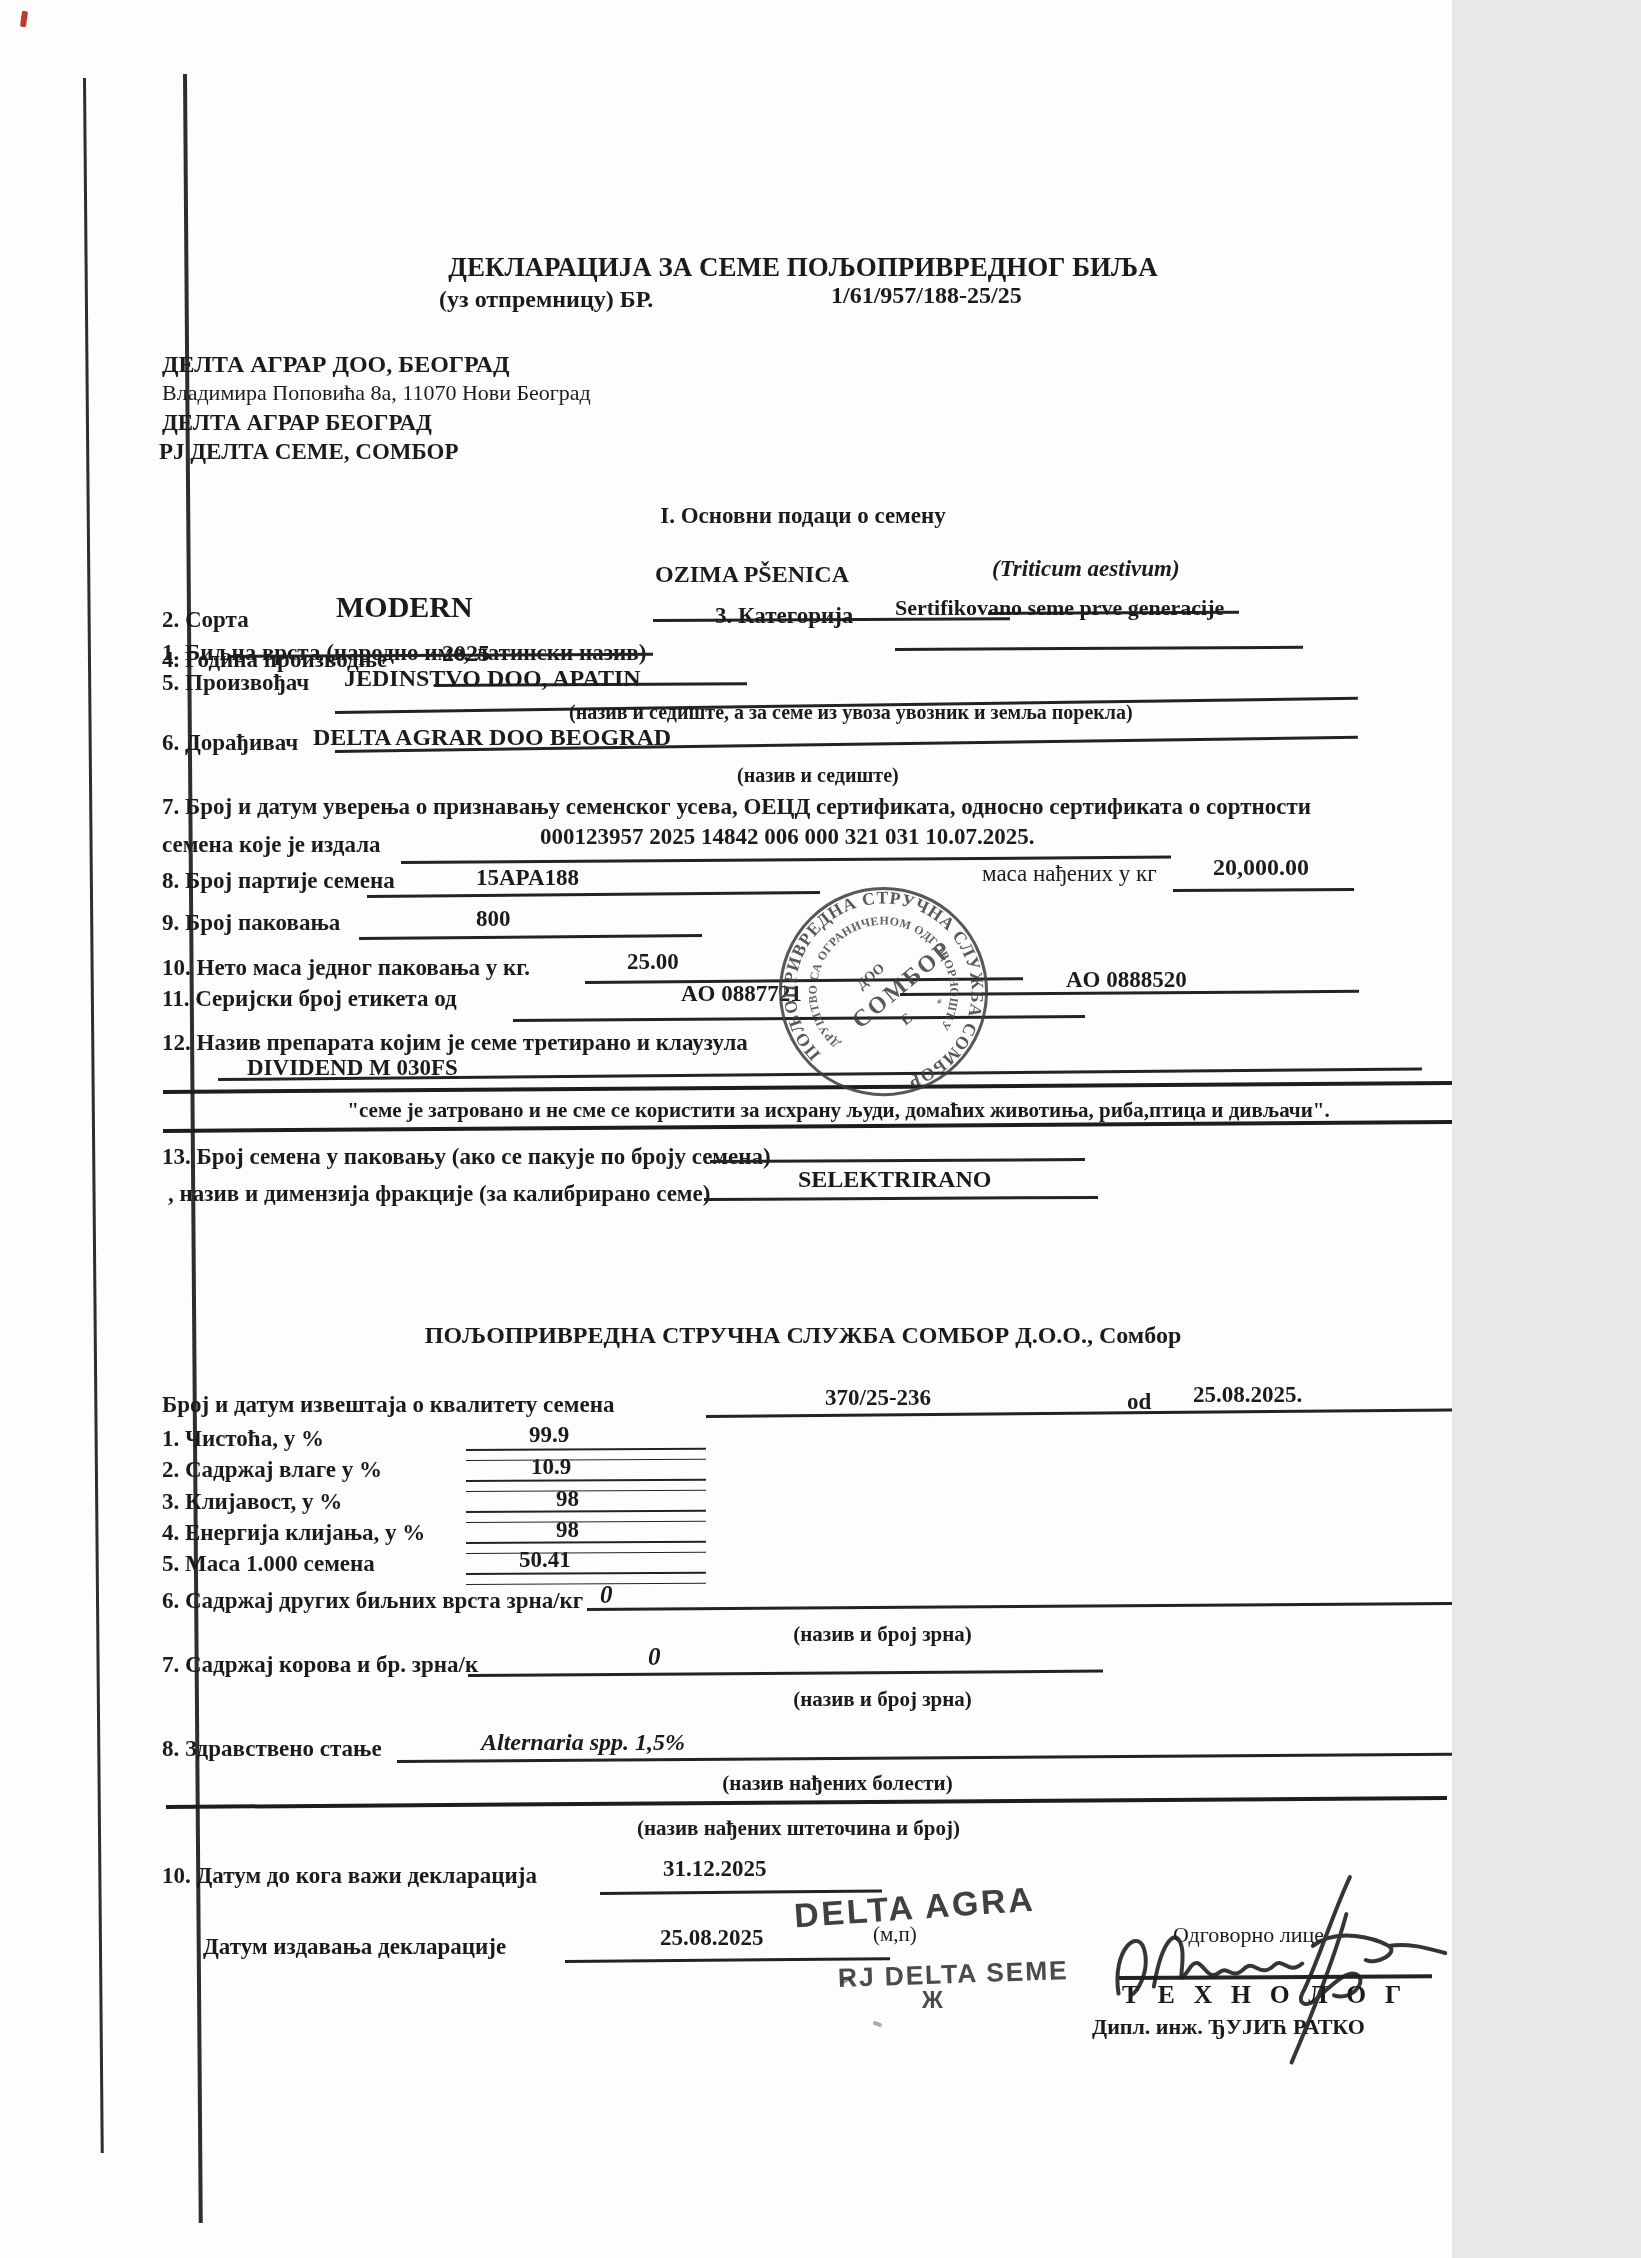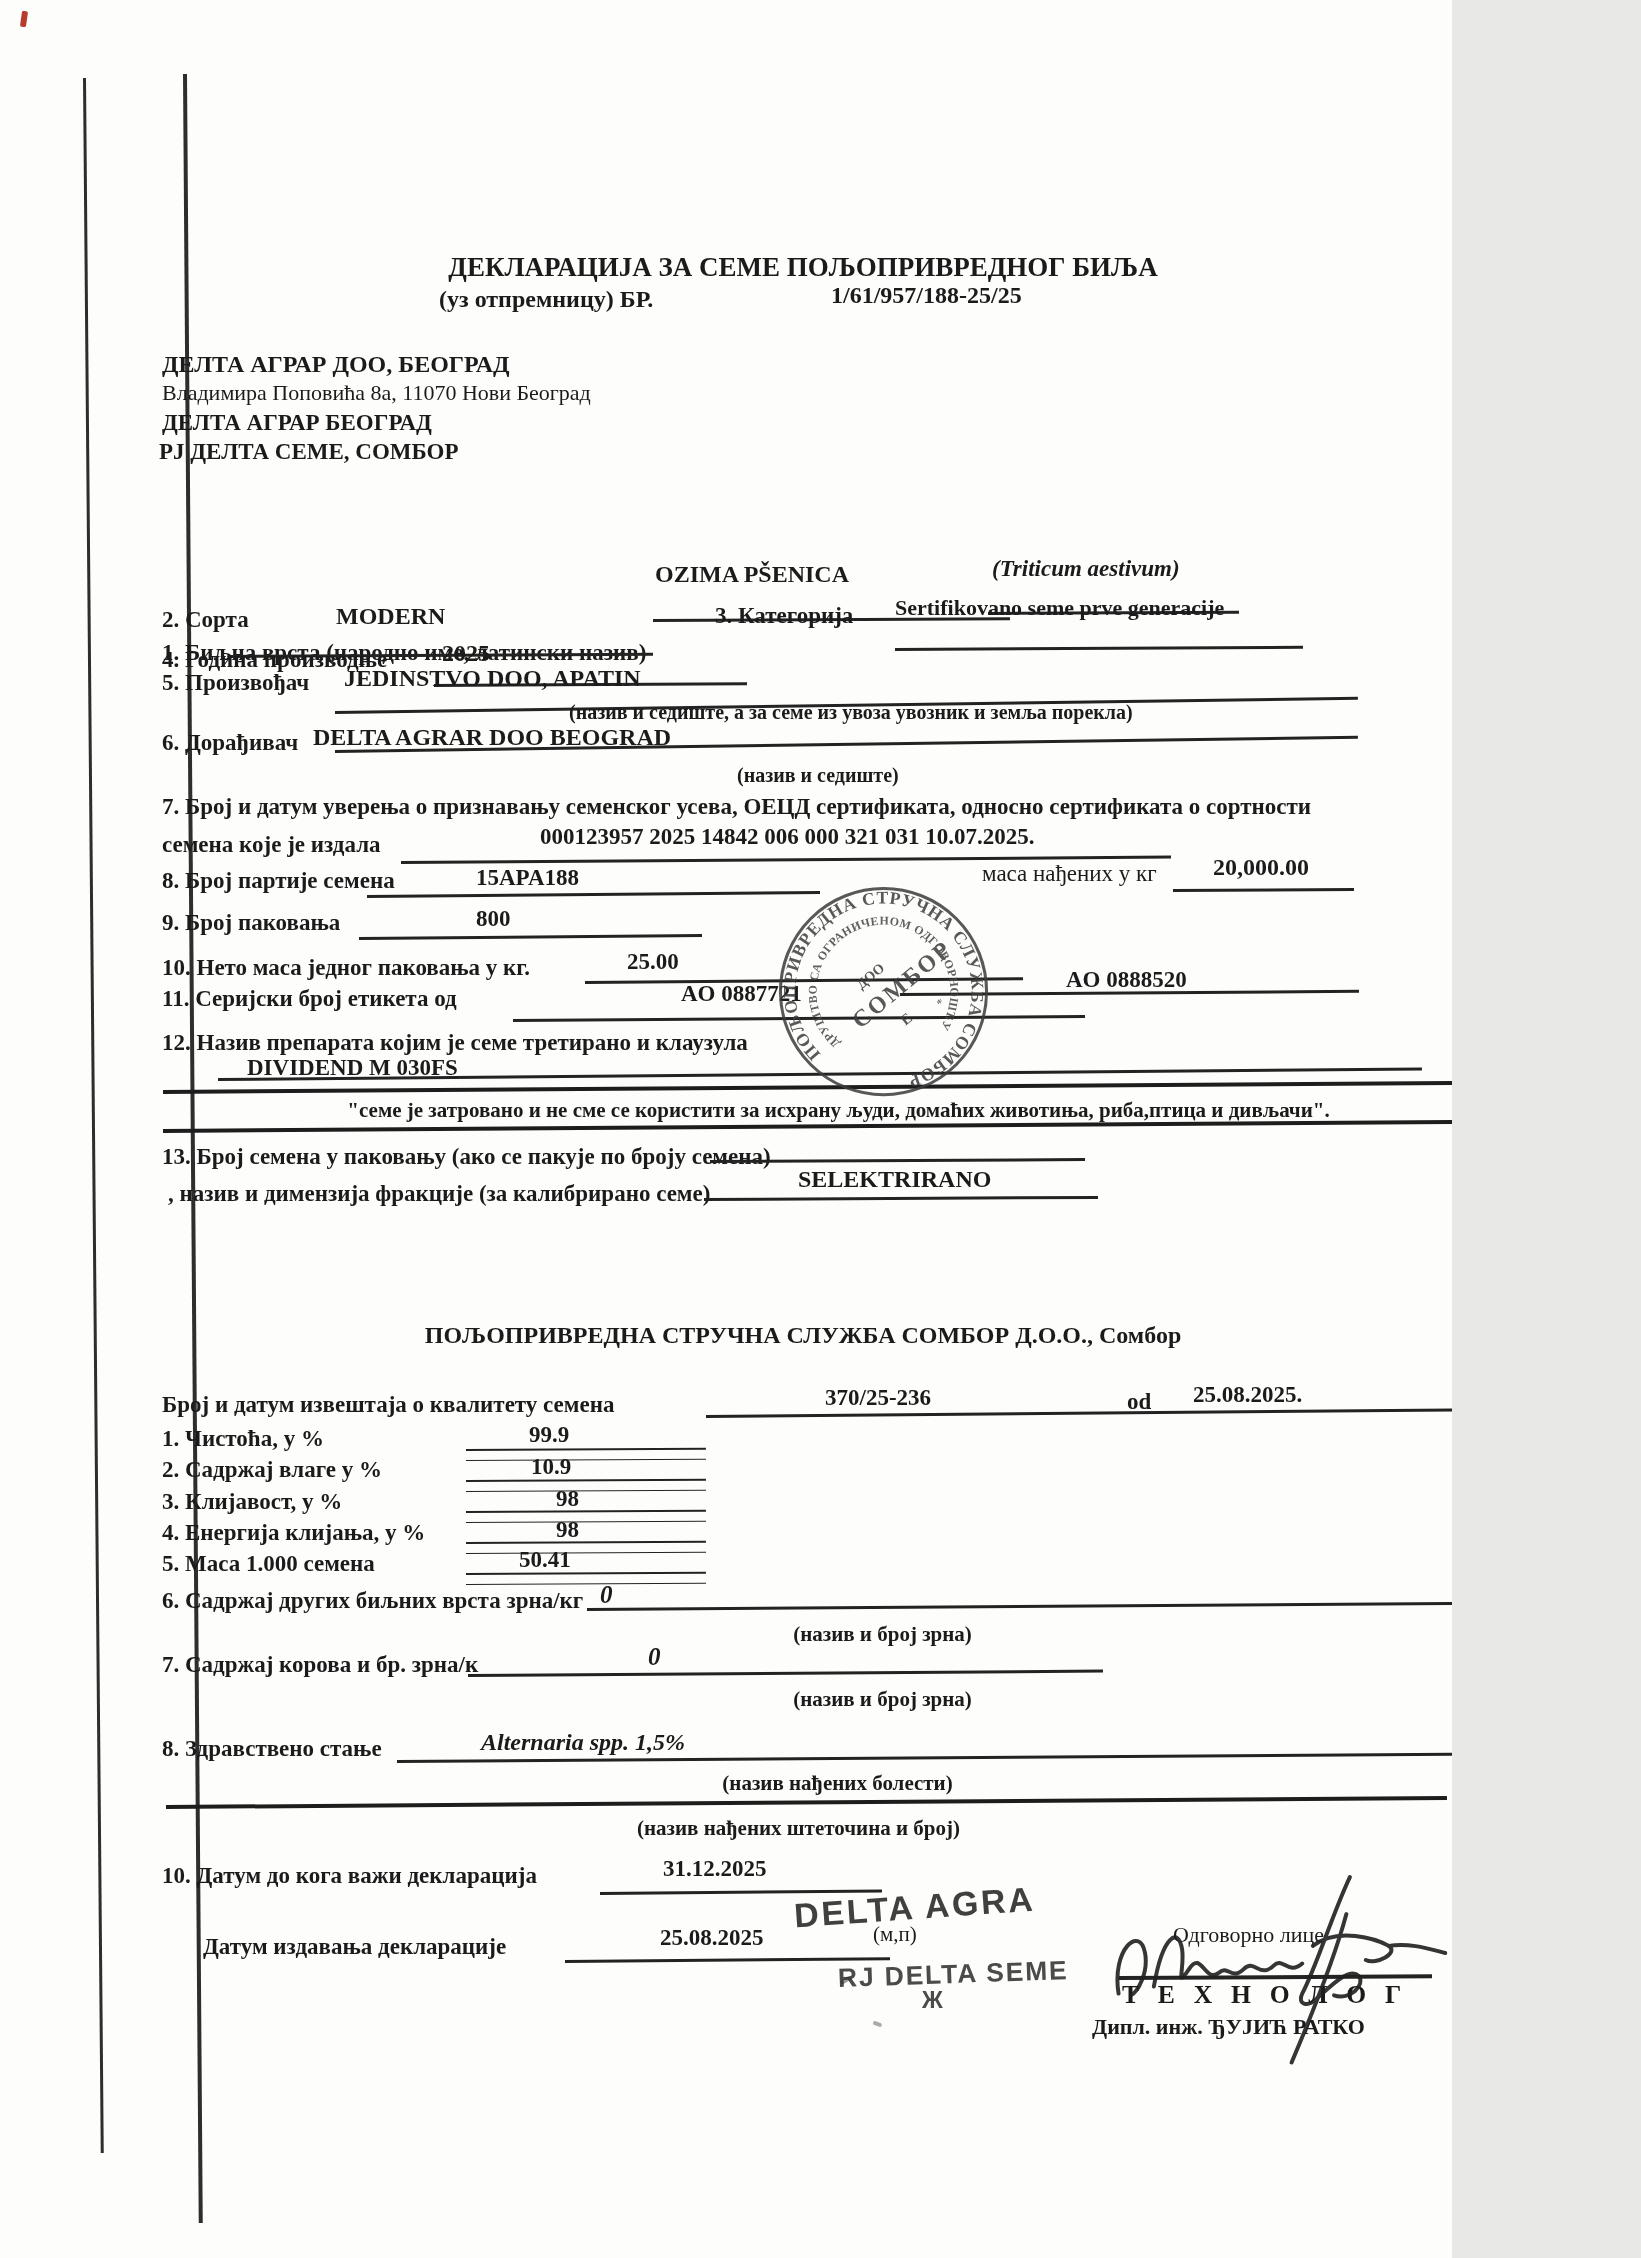--- a/index.html
+++ b/index.html
@@ -35,29 +35,30 @@
 
   <div class="abs ctr" style="left:159px;top:252px;width:1288px;font-weight:700;font-size:27px;">ДЕКЛАРАЦИЈА ЗА СЕМЕ ПОЉОПРИВРЕДНОГ БИЉА</div>
   <div class="abs t" style="left:439px;top:286px;font-size:24px;">(уз отпремницу) БР.</div>
   <div class="abs t" style="left:831px;top:282px;font-size:24px;">1/61/957/188-25/25</div>
 
   <div class="abs t" style="left:162px;top:351px;font-size:24px;">ДЕЛТА АГРАР ДОО, БЕОГРАД</div>
   <div class="abs t r" style="left:162px;top:381px;font-size:22px;">Владимира Поповића 8а, 11070 Нови Београд</div>
   <div class="abs t" style="left:162px;top:410px;">ДЕЛТА АГРАР БЕОГРАД</div>
   <div class="abs t" style="left:159px;top:439px;">РЈ ДЕЛТА СЕМЕ, СОМБОР</div>
 
+  <div class="abs ctr t" style="left:159px;top:503px;width:1288px;">I. Основни подаци о семену</div>
 
   <div class="abs t" style="left:162px;top:600px;margin-top:40px;">1. Биљна врста (народно име, латински назив)</div>
   <div class="abs t" style="left:655px;top:561px;font-size:24px;">OZIMA PŠENICA</div>
   <div class="abs t i" style="left:992px;top:556px;">(Triticum aestivum)</div>
   <div class="ul" style="left:653px;top:619px;width:357px;"></div>
   <div class="ul" style="left:988px;top:612px;width:251px;"></div>
 
   <div class="abs t" style="left:162px;top:607px;">2. Сорта</div>
-  <div class="abs t" style="left:336px;top:603px;font-size:24px;">MODERN</div>
+  <div class="abs t" style="left:336px;top:590px;font-size:30px;">MODERN</div>
   <div class="ul" style="left:230px;top:655px;width:423px;"></div>
   <div class="abs t" style="left:715px;top:603px;">3. Категорија</div>
   <div class="abs t" style="left:895px;top:596px;font-size:22px;">Sertifikovano seme prve generacije</div>
   <div class="ul" style="left:895px;top:648px;width:408px;"></div>
 
   <div class="abs t" style="left:162px;top:647px;">4. Година производње</div>
   <div class="abs t" style="left:442px;top:640px;font-size:24px;">2025</div>
   <div class="ul" style="left:434px;top:684px;width:313px;"></div>
 
   <div class="abs t" style="left:162px;top:670px;">5. Произвођач</div>

